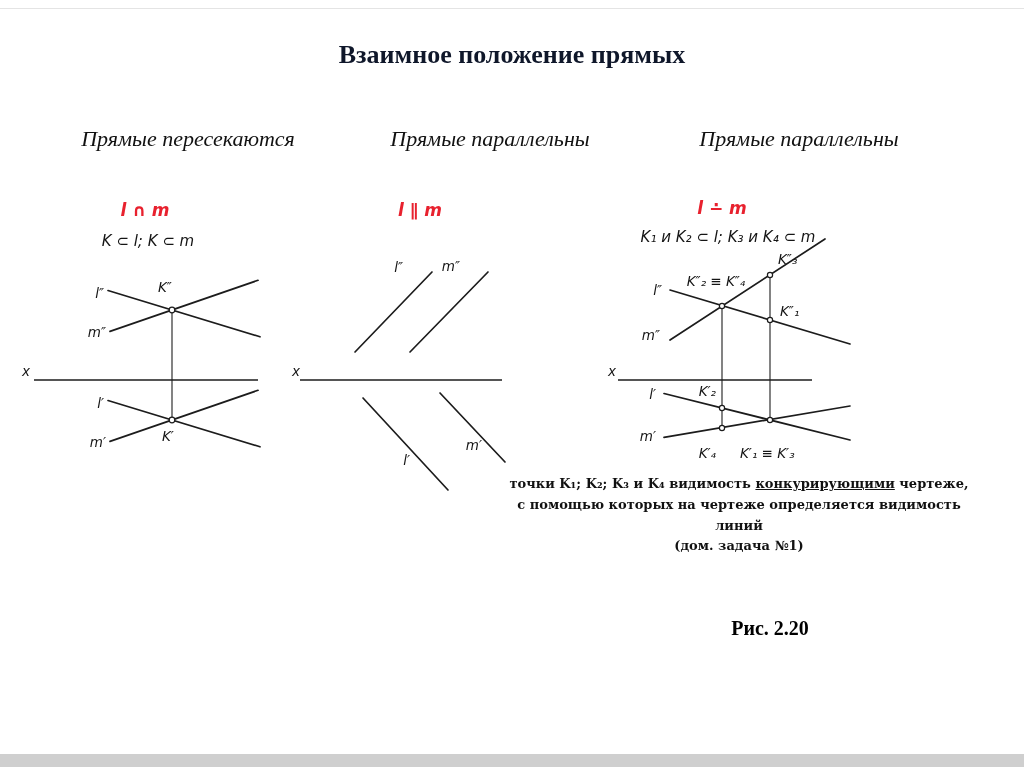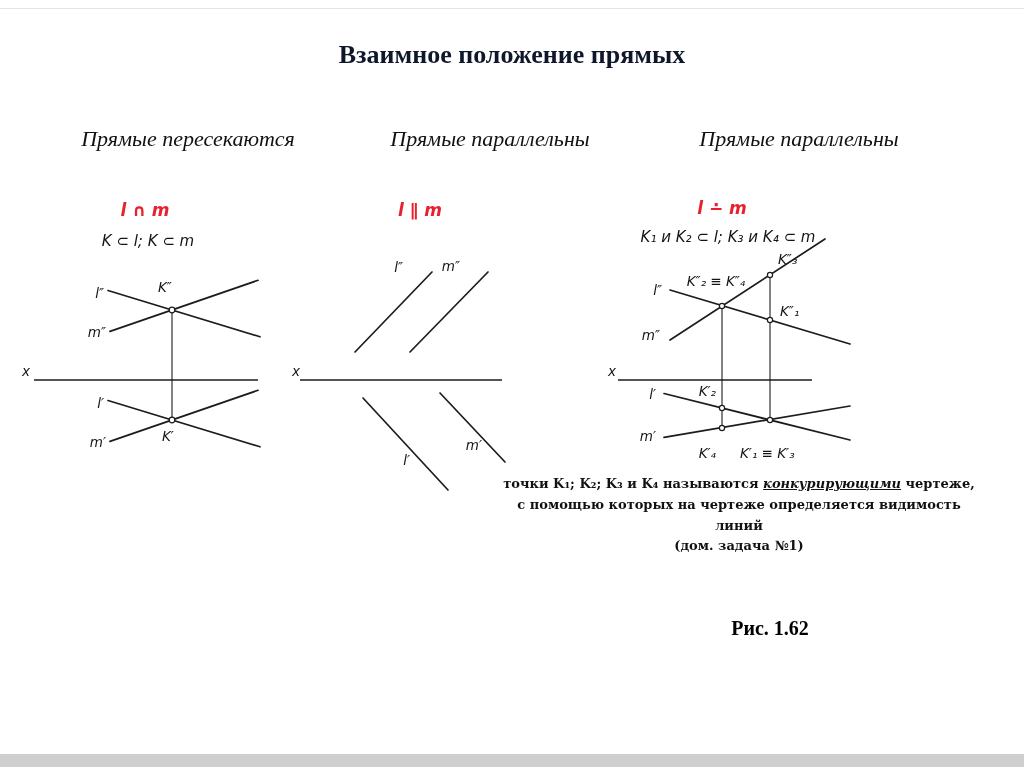--- a/index.html
+++ b/index.html
@@ -20,21 +20,21 @@
   text { font-family:"DejaVu Sans", sans-serif; }
   .red { font-size:17px; font-style:italic; font-weight:bold; }
   .blk { font-size:15px; font-style:italic; fill:#151515; }
   .lab { font-size:13.5px; font-style:italic; fill:#151515; }
   .ln   { stroke:#1c1c1c; stroke-width:1.7; fill:none; stroke-linecap:round; }
   .conn { stroke:#1c1c1c; stroke-width:1.1; }
   .axis { stroke:#1c1c1c; stroke-width:1.4; }
   .pt   { fill:#ffffff; stroke:#1c1c1c; stroke-width:1.2; }
   .note { position:absolute; left:500px; top:474px; width:478px; text-align:center;
           font-family:"DejaVu Serif", serif; font-weight:bold; font-size:13px; line-height:1.6; color:#111; }
-  .note .ul { text-decoration:underline; font-style:italic; }
+  .note .ul { text-decoration:underline; }
   .caption { position:absolute; top:617px; font-size:20px; font-weight:bold; text-align:center; color:#000; }
   .cap1 { left:80px;  width:240px; }
   .cap2 { left:335px; width:240px; }
   .cap3 { left:650px; width:240px; }
   .footer-bar { position:absolute; left:0; bottom:0; width:100%; height:13px; background:#cfcfcf; }
 </style>
 </head>
 <body>
 
 <div class="slide">
@@ -115,21 +115,21 @@
     <text class="lab" x="178" y="84">K″₃</text>
     <text class="lab" x="180" y="136">K″₁</text>
     <text class="lab" x="56" y="219" text-anchor="end">l′</text>
     <text class="lab" x="56" y="261" text-anchor="end">m′</text>
     <text class="lab" x="116" y="216" text-anchor="end">K′₂</text>
     <text class="lab" x="116" y="278" text-anchor="end">K′₄</text>
     <text class="lab" x="140" y="278">K′₁ ≡ K′₃</text>
   </svg>
 
   <div class="note">
-    <span>точки K₁; K₂; K₃ и K₄ называются </span><span class="ul">конкурирующими</span><span> чертеже,</span><br>
+    <span>точки K₁; K₂; K₃ и K₄ видимость </span><span class="ul">конкурирующими</span><span> чертеже,</span><br>
     <span>с помощью которых на чертеже определяется видимость линий</span><br>
     <span>(дом. задача №1)</span>
   </div>
 
-  <div class="caption cap3">Рис. 1.62</div>
+  <div class="caption cap3">Рис. 2.20</div>
 
   <div class="footer-bar"></div>
 </div>
 
 </body></html>

